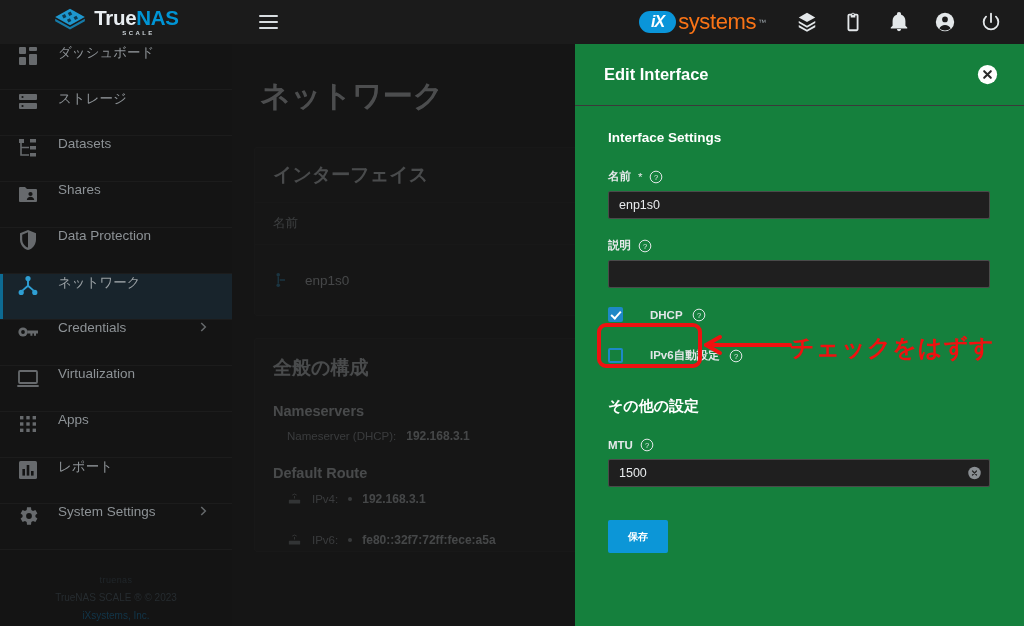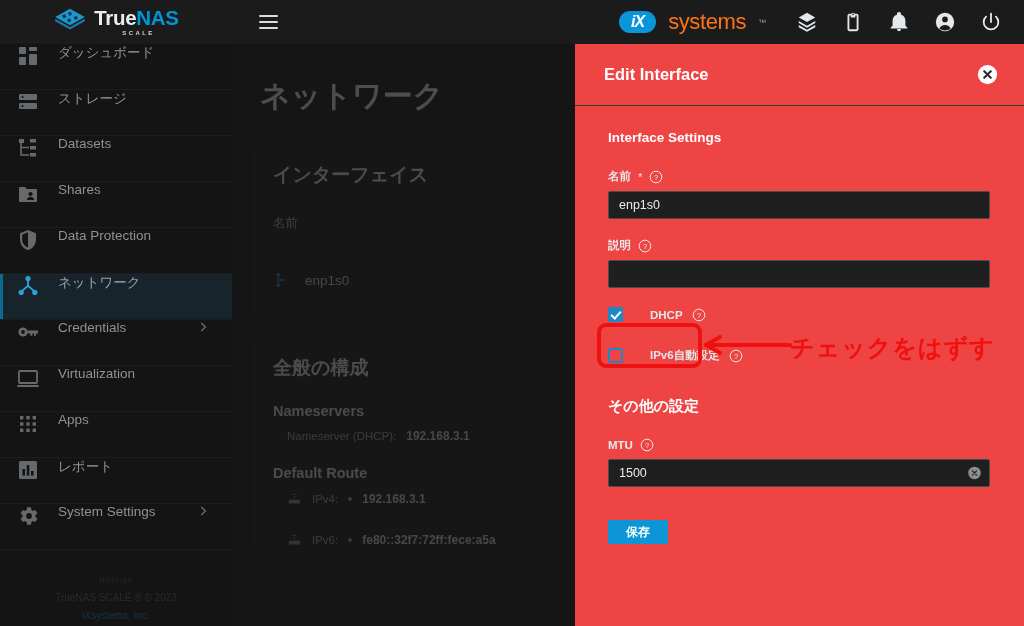--- a/index.html
+++ b/index.html
@@ -28,21 +28,21 @@
   .tn-sub {
     font-size: 6px; font-weight: bold; color: #cfd6db; letter-spacing: 2.4px;
     margin-top: 1px; margin-left: 4px;
   }
   .hamburger {
     width: 44px; height: 44px; display: flex; flex-direction: column;
     align-items: center; justify-content: center; gap: 3.5px; margin-left: 14px; cursor: pointer;
   }
   .hamburger span { display: block; width: 19px; height: 2.5px; background: #d8dde1; border-radius: 1px; }
   .topbar-spacer { flex: 1; }
-  .ix-logo { display: flex; align-items: center; gap: 12px; margin-right: 30px; }
+  .ix-logo { display: flex; align-items: center; gap: 2px; margin-right: 30px; }
   .ix-badge {
     width: 37px; height: 22px; border-radius: 11px; background: #0a95d9;
     display: flex; align-items: center; justify-content: center;
     color: #fff; font-size: 16px; font-weight: bold; font-style: italic; letter-spacing: -1px;
   }
   .ix-text { color: #f97316; font-size: 22px; letter-spacing: -0.4px; }
   .ix-tm { color: #9aa3a9; font-size: 8px; vertical-align: super; }
   .topbar-icons { display: flex; align-items: center; gap: 24px; margin-right: 22px; }
   .ticon { width: 22px; height: 22px; cursor: pointer; display: block; }
 
@@ -93,21 +93,21 @@
   .cfg-key { color: #90959a; font-size: 11.5px; }
   .cfg-val { color: #b9bec2; font-size: 12px; font-weight: bold; }
   .cfg-bullet { width: 4px; height: 4px; border-radius: 50%; background: #8d9296; }
   .cfg-ic { width: 15px; height: 15px; opacity: .75; }
   .dotcol { position: absolute; right: 228px; top: 440px; display: flex; flex-direction: column; gap: 24px; }
   .dotcol i { width: 3px; height: 3px; background: #6f7478; border-radius: 50%; display: block; }
 
   
   .panel {
     position: absolute; top: 44px; right: 0; width: 449px; height: 582px;
-    background: #ef4444; z-index: 40; display: flex; flex-direction: column;
+    background: #15803d; z-index: 40; display: flex; flex-direction: column;
   }
   .panel-head {
     height: 62px; display: flex; align-items: center; justify-content: space-between;
     padding: 0 26px 0 29px; border-bottom: 1px solid #3a3a3a; flex: 0 0 62px;
   }
   .panel-title { color: #fff; font-size: 16.5px; font-weight: bold; }
   .panel-close { width: 21px; height: 21px; cursor: pointer; }
   .panel-body { flex: 1; padding: 24px 29px 0 33px; overflow: hidden; }
   .section-title { color: #fff; font-size: 13.5px; font-weight: bold; margin-bottom: 24px; }
   .section-title.mid { margin-top: 6px; margin-bottom: 22px; font-size: 15px; }
@@ -130,22 +130,22 @@
   .check-row { display: flex; align-items: center; gap: 9px; margin-bottom: 17px; }
   .cbox { width: 15px; height: 15px; border-radius: 2px; flex: 0 0 15px; position: relative; cursor: pointer; }
   .cbox.on { background: #1e88c7; }
   .cbox.on::after {
     content: ""; position: absolute; left: 4.6px; top: 1.6px; width: 4px; height: 8px;
     border: solid #fff; border-width: 0 2px 2px 0; transform: rotate(42deg);
   }
   .cbox.off { border: 2px solid #1e88c7; background: transparent; }
   .check-label { color: #e3e6e8; font-size: 11.5px; font-weight: bold; padding-left: 18px; }
   .save-btn {
-    width: 60px; height: 24px; background: #0c96d7; color: #fff;
-    border: none; border-radius: 2px; font-size: 12px; font-weight: bold;
+    width: 60px; height: 33px; background: #0c96d7; color: #fff;
+    border: none; border-radius: 2px; font-size: 10px; font-weight: bold;
     cursor: pointer; font-family: Liberation Sans, sans-serif; margin-top: 14px;
   }
   .dhcp-block { margin-top: 10px; }
 
   
   .anno-box {
     position: absolute; left: 597px; top: 323px; width: 105px; height: 45px;
     border: 4px solid #ee1111; border-radius: 9px; z-index: 60; pointer-events: none;
   }
   .anno-arrow { position: absolute; left: 690px; top: 325px; z-index: 60; pointer-events: none; }

